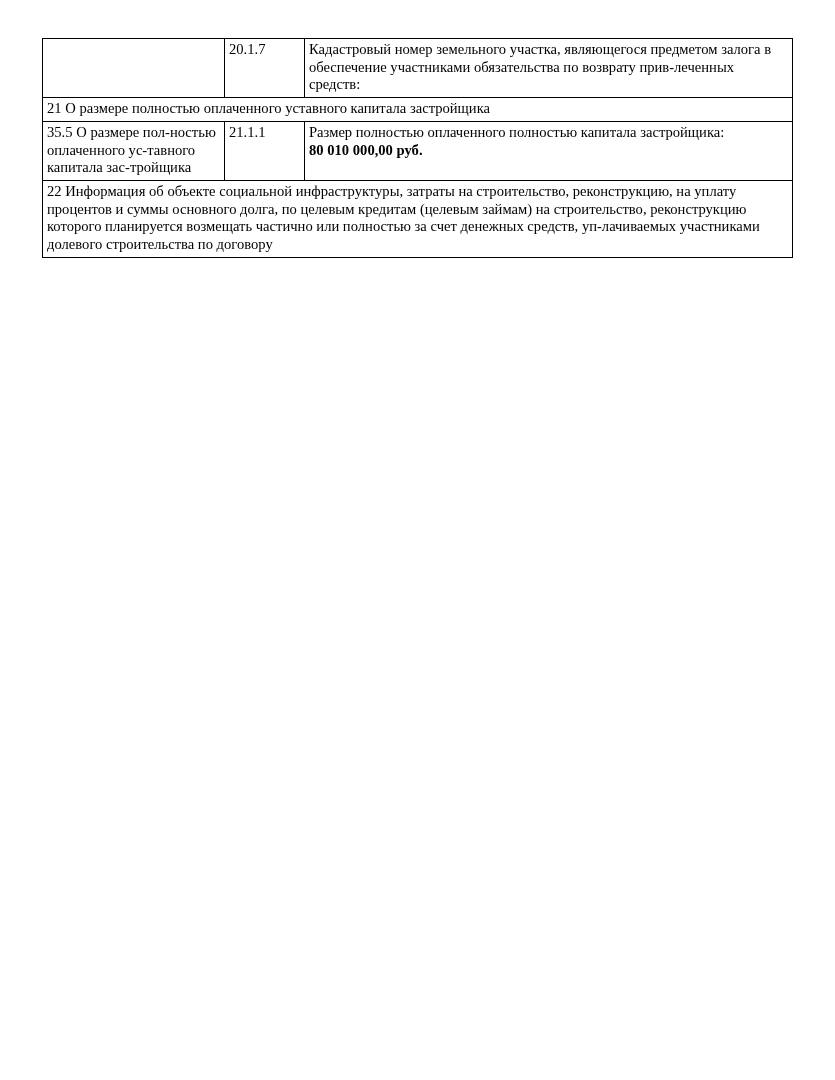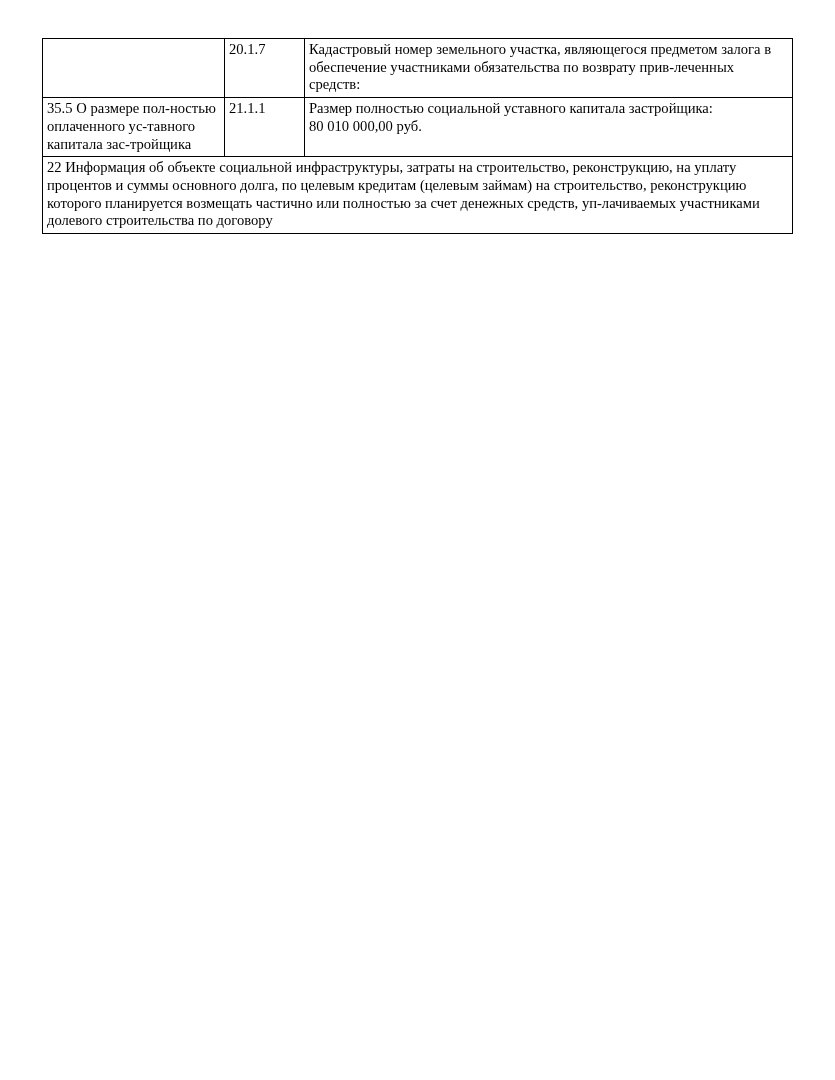--- a/index.html
+++ b/index.html
@@ -42,21 +42,21 @@
     display: block;
     white-space: pre-line;
     hyphens: manual;
   }
   .full-row td {
     padding-top: 2px;
     padding-bottom: 3px;
   }
   .empty-cell { }
   .amount {
-    font-weight: normal;
+    font-weight: bold;
     white-space: nowrap;
     text-align: center;
   }
 </style>
 </head>
 <body>
 
 <div class="page">
 
   <table class="decl">
@@ -72,30 +72,35 @@
           <span class="cell-text"></span>
         </td>
         <td class="col-b">
           <span class="cell-text">20.1.7</span>
         </td>
         <td class="col-c">
           <span class="cell-text">Кадастровый номер земельного участка, являющегося предметом залога в обеспечение участниками обязательства по возврату прив-леченных средств:</span>
         </td>
       </tr>
 
+      <tr class="full-row">
+        <td class="col-c" colspan="3">
+          <span class="cell-text">21 О размере полностью оплаченного уставного капитала застройщика</span>
+        </td>
+      </tr>
 
       <tr>
         <td class="col-a">
           <span class="cell-text">35.5 О размере пол-ностью оплаченного ус-тавного капитала зас-тройщика</span>
         </td>
         <td class="col-b">
           <span class="cell-text">21.1.1</span>
         </td>
         <td class="col-c">
-          <span class="cell-text">Размер полностью социальной уставного капитала застройщика:</span>
+          <span class="cell-text">Размер полностью оплаченного полностью капитала застройщика:</span>
           <span class="amount">80 010 000,00 руб.</span>
         </td>
       </tr>
 
       <tr class="full-row">
         <td class="col-c" colspan="3">
           <span class="cell-text">22 Информация об объекте социальной инфраструктуры, затраты на строительство, реконструкцию, на уплату процентов и суммы основного долга, по целевым кредитам (целевым займам) на строительство, реконструкцию которого планируется возмещать частично или полностью за счет денежных средств, уп-лачиваемых участниками долевого строительства по договору</span>
         </td>
       </tr>
 

